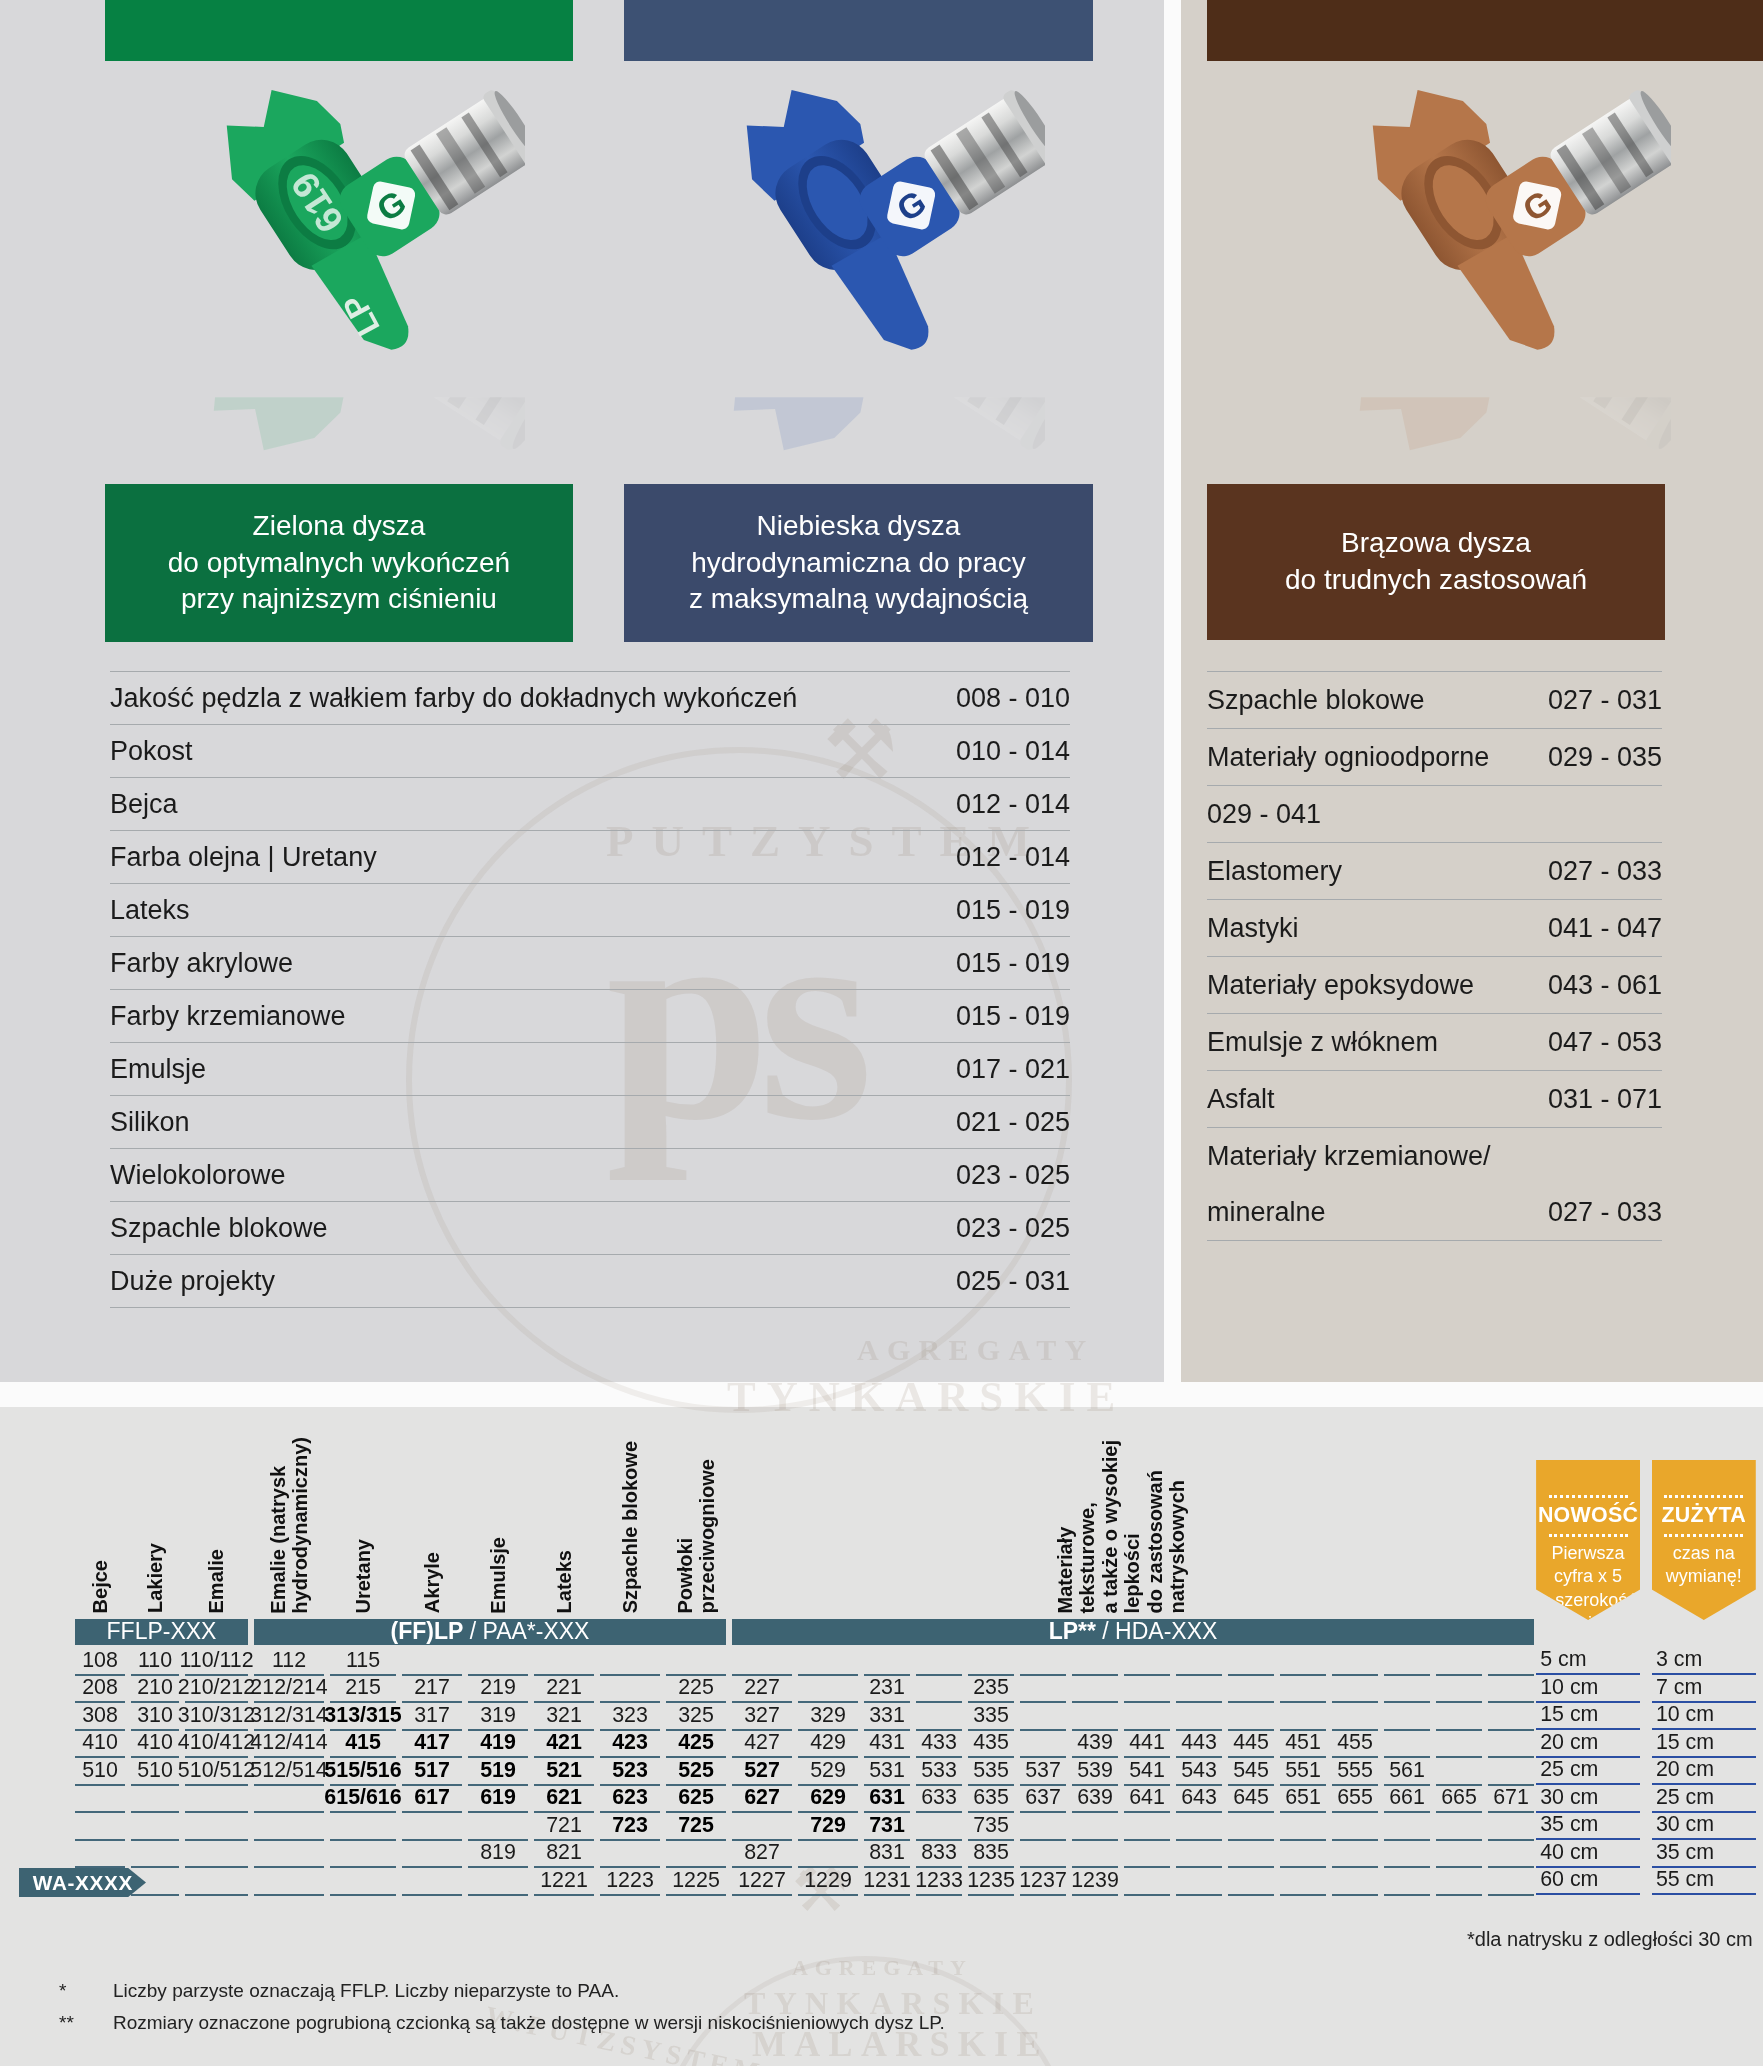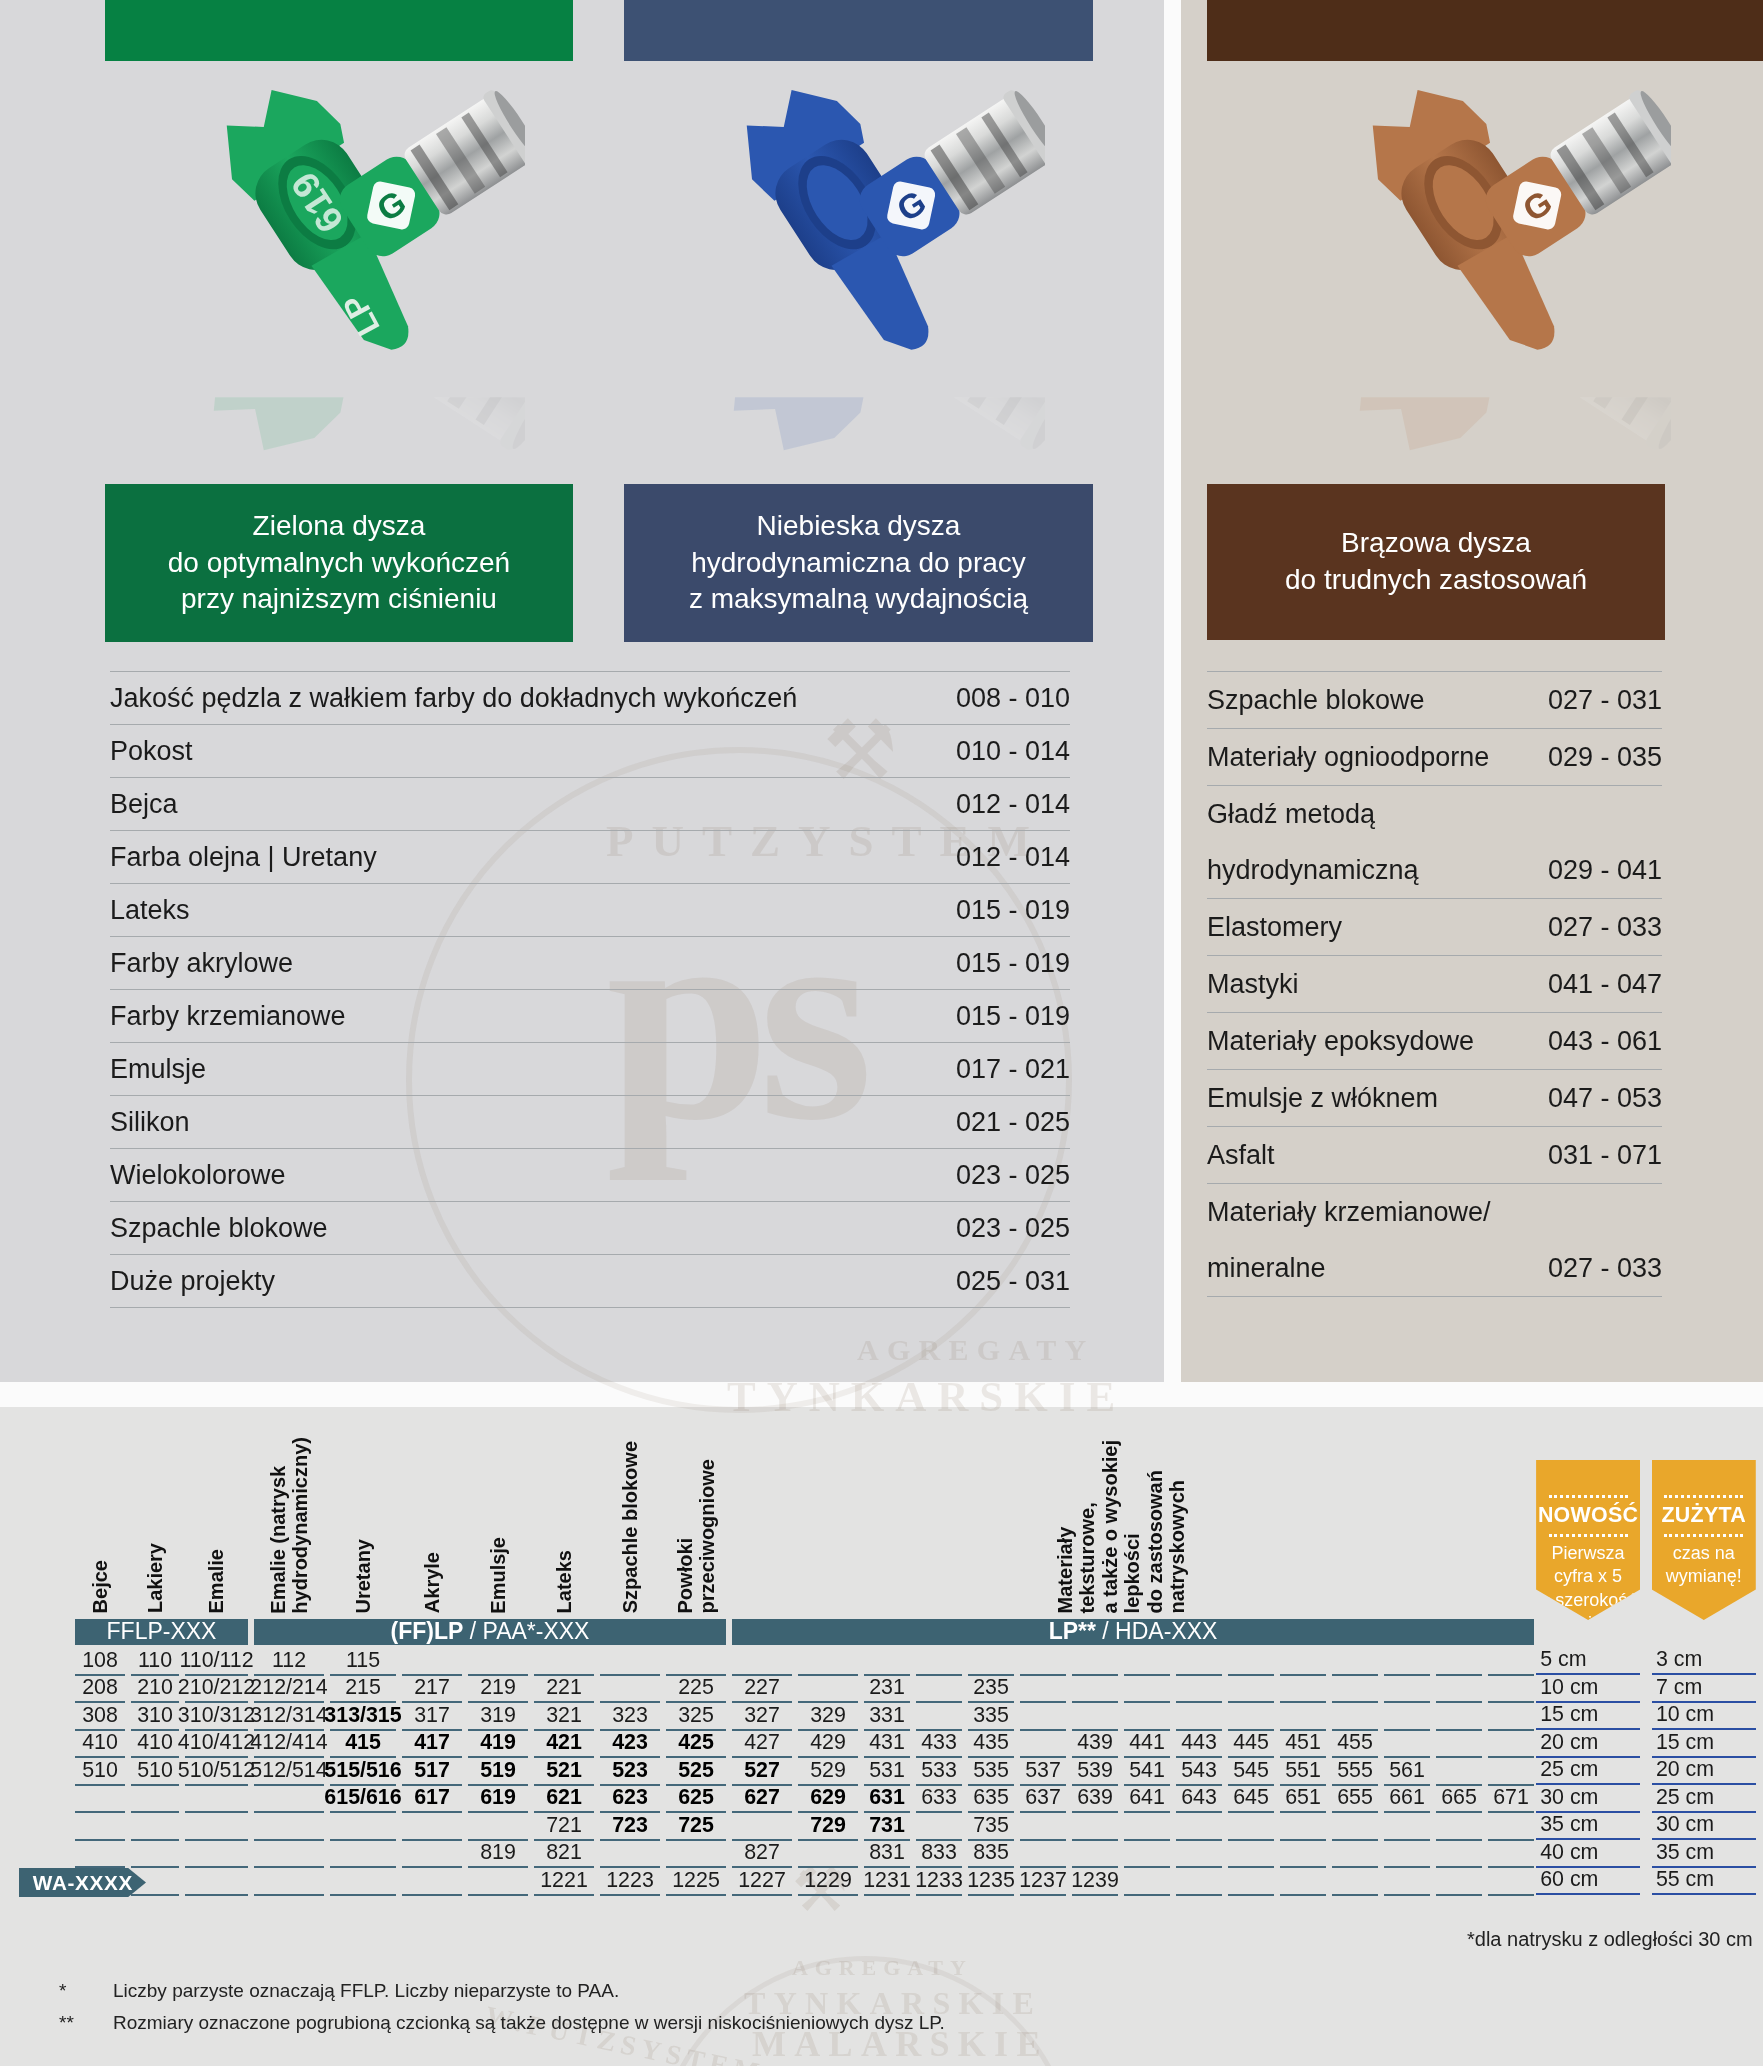--- a/index.html
+++ b/index.html
@@ -395,24 +395,20 @@
         </div>
         <div class="rpages">027 - 031</div>
       </div>
       <div class="rrow">
         <div class="rlabel">
           <div class="rline">Materiały ognioodporne</div>
         </div>
         <div class="rpages">029 - 035</div>
       </div>
       <div class="rrow">
-        <div class="rlabel">
-          <div class="rline">Gładź metodą</div>
-          <div class="rline">hydrodynamiczną</div>
-        </div>
         <div class="rpages">029 - 041</div>
       </div>
       <div class="rrow">
         <div class="rlabel">
           <div class="rline">Elastomery</div>
         </div>
         <div class="rpages">027 - 033</div>
       </div>
       <div class="rrow">
         <div class="rlabel">

